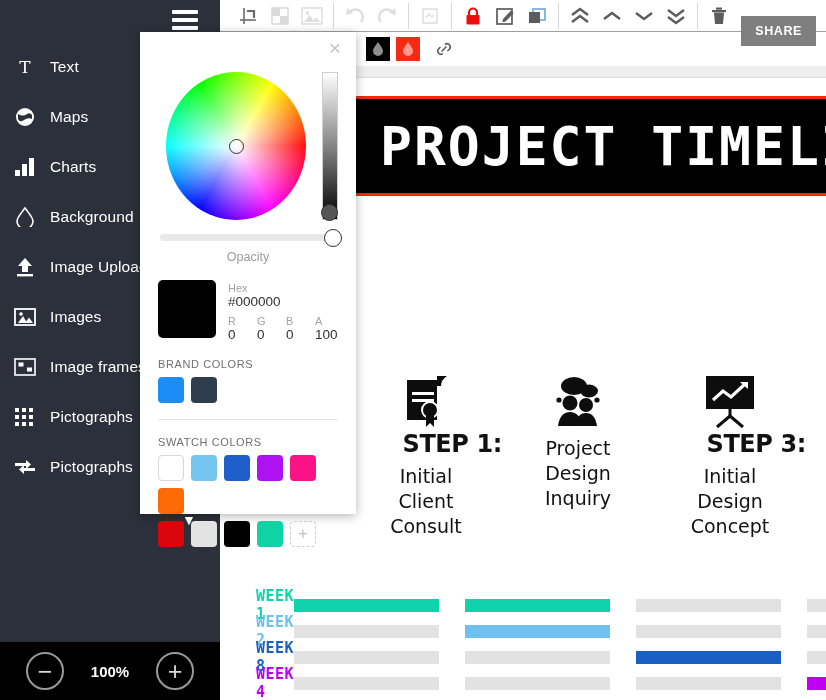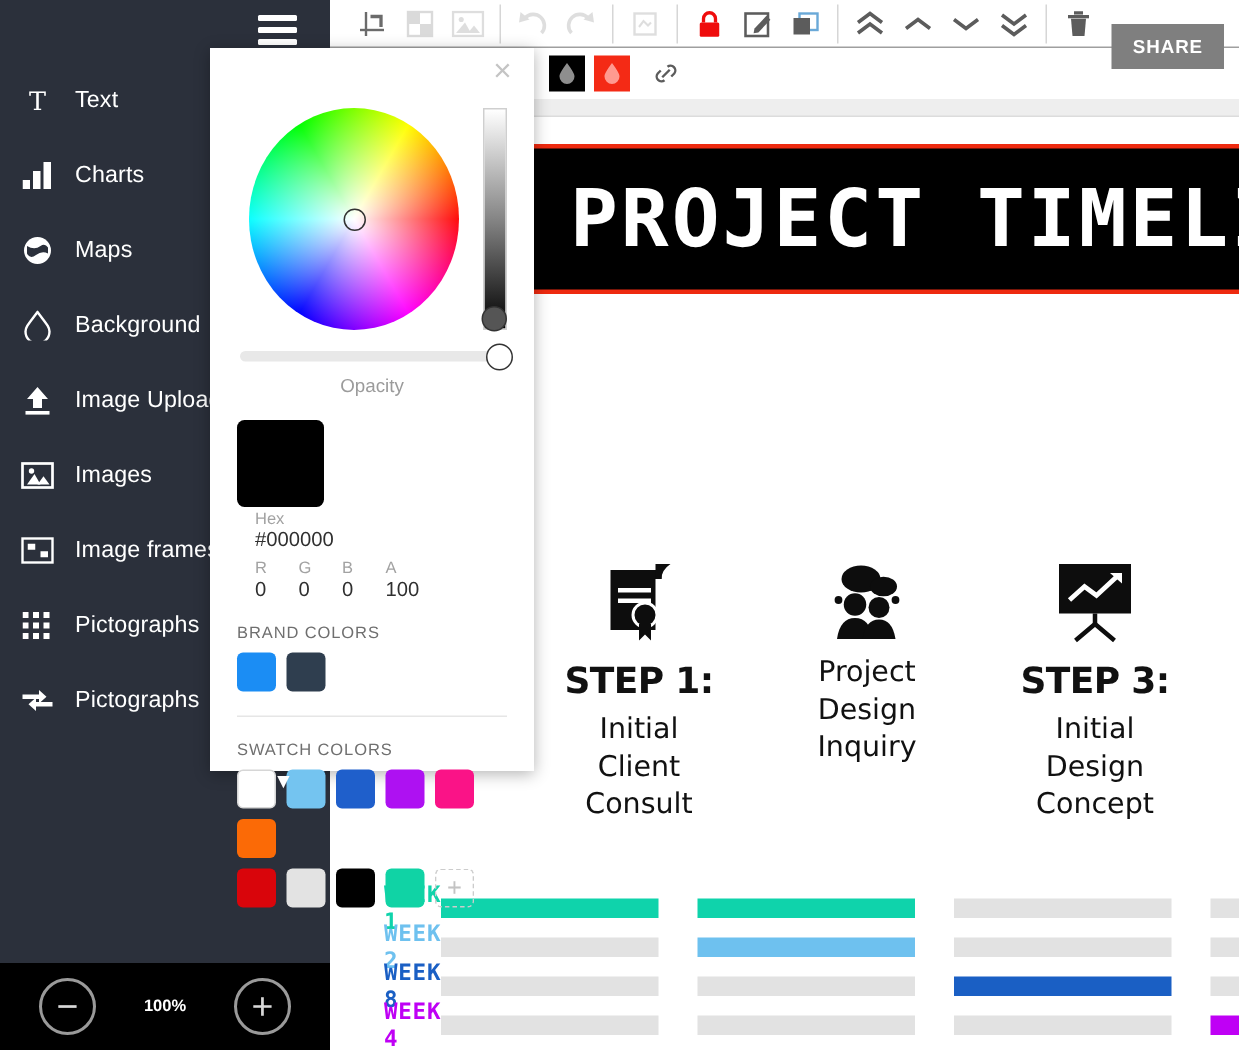--- a/index.html
+++ b/index.html
@@ -53,21 +53,21 @@
     display: flex; align-items: center; justify-content: center;
     gap: 22px;
   }
   .zbtn {
     width: 38px; height: 38px; border-radius: 50%;
     border: 2px solid #9a9a9a; color: #d8d8d8;
     display: flex; align-items: center; justify-content: center;
     font-size: 25px; line-height: 1; cursor: pointer; background: transparent;
     font-family: "Liberation Sans", sans-serif;
   }
-  #zoomval { color: #ffffff; font-size: 11px; font-weight: bold; min-width: 48px; text-align: center; }
+  #zoomval { color: #ffffff; font-size: 15px; font-weight: bold; min-width: 48px; text-align: center; }
 
   
   #topbar {
     position: absolute; left: 220px; top: 0;
     width: 606px; height: 32px;
     background: #ffffff;
     border-bottom: 1px solid #9f9f9f;
     display: flex; align-items: center;
     z-index: 5;
   }
@@ -127,21 +127,21 @@
   
   #steps {
     position: absolute; left: 130px; top: 296px;
     width: 470px; display: flex; gap: 0;
   }
   .step { width: 152px; text-align: center; }
   .step-ico { height: 68px; display:flex; align-items:flex-end; justify-content:center; }
   .step-h {
     font-family: "DejaVu Sans", sans-serif;
     font-size: 24px; font-weight: bold; color: #111111;
-    margin-top: 10px; letter-spacing: -.4px;
+    letter-spacing: -.4px; text-align: right;
   }
   .step-body {
     font-family: "DejaVu Sans", sans-serif;
     font-size: 19px; color: #111111; line-height: 25px; margin-top: 6px;
   }
 
   
   #gantt { position: absolute; left: 36px; top: 526px; width: 580px; }
   .grow { display: flex; align-items: center; height: 26px; }
   .glabel {
@@ -192,21 +192,21 @@
   }
   #opwrap { margin-top: 14px; padding: 0 2px; }
   #optrack { height: 7px; background: #e8e8e8; border-radius: 4px; position: relative; }
   #opknob {
     position: absolute; right: -6px; top: 50%; margin-top: -9px;
     width: 18px; height: 18px; border-radius: 50%;
     border: 1.5px solid #333; background: #ffffff;
   }
   #oplabel { text-align: center; color: #9b9b9b; font-size: 12.5px; margin-top: 9px; }
 
-  #hexrow { display: flex; margin-top: 16px; flex-direction: column; }
+  #hexrow { display: flex; margin-top: 16px; }
   #preview { width: 58px; height: 58px; background: #000000; border-radius: 5px; flex: 0 0 58px; }
   #hexinfo { margin-left: 12px; padding-top: 2px; }
   .tiny { color: #a2a2a2; font-size: 11px; }
   .val { color: #2f2f2f; font-size: 13.5px; }
   #rgbrow { display: flex; margin-top: 6px; }
   .rgbcell { width: 29px; }
 
   .sec-title { color: #6f6f6f; font-size: 11px; letter-spacing: .6px; margin-top: 16px; }
   .chips { display: flex; gap: 7px; margin-top: 7px; flex-wrap: wrap; }
   .chip { width: 26px; height: 26px; border-radius: 4px; cursor: pointer; }
@@ -242,37 +242,37 @@
         <svg width="20" height="20" viewBox="0 0 20 20">
             <text x="10" y="16" font-family="DejaVu Serif, serif" font-size="17" fill="#fff" text-anchor="middle">T</text>
           </svg>
       </span>
       <span class="side-lbl">Text</span>
     </div>
 
 
     <div class="side-item">
       <span class="side-ico">
+        <svg width="20" height="20" viewBox="0 0 20 20">
+            <circle cx="10" cy="10" r="9" fill="#fff"></circle>
+            <path d="M3 7 q5 3 9 0 q3 -2 5 1 l0 4 q-4 -2 -8 1 q-4 3 -6 -1z" fill="#2b303b"></path>
+          </svg>
+      </span>
+      <span class="side-lbl">Maps</span>
+    </div>
+
+    <div class="side-item">
+      <span class="side-ico">
         <svg width="20" height="18" viewBox="0 0 20 18">
             <rect x="0" y="12" width="5" height="6" fill="#fff"></rect>
             <rect x="7" y="6" width="5" height="12" fill="#fff"></rect>
             <rect x="14" y="0" width="5" height="18" fill="#fff"></rect>
           </svg>
       </span>
       <span class="side-lbl">Charts</span>
-    </div>
-
-    <div class="side-item">
-      <span class="side-ico">
-        <svg width="20" height="20" viewBox="0 0 20 20">
-            <circle cx="10" cy="10" r="9" fill="#fff"></circle>
-            <path d="M3 7 q5 3 9 0 q3 -2 5 1 l0 4 q-4 -2 -8 1 q-4 3 -6 -1z" fill="#2b303b"></path>
-          </svg>
-      </span>
-      <span class="side-lbl">Maps</span>
     </div>
 
     <div class="side-item">
       <span class="side-ico">
         <svg width="18" height="20" viewBox="0 0 18 20">
             <path d="M9 1 C3 9 1 11 1 14 a8 8 0 0 0 16 0 C17 11 15 9 9 1z" fill="none" stroke="#fff" stroke-width="1.6"></path>
           </svg>
       </span>
       <span class="side-lbl">Background</span>
     </div>

